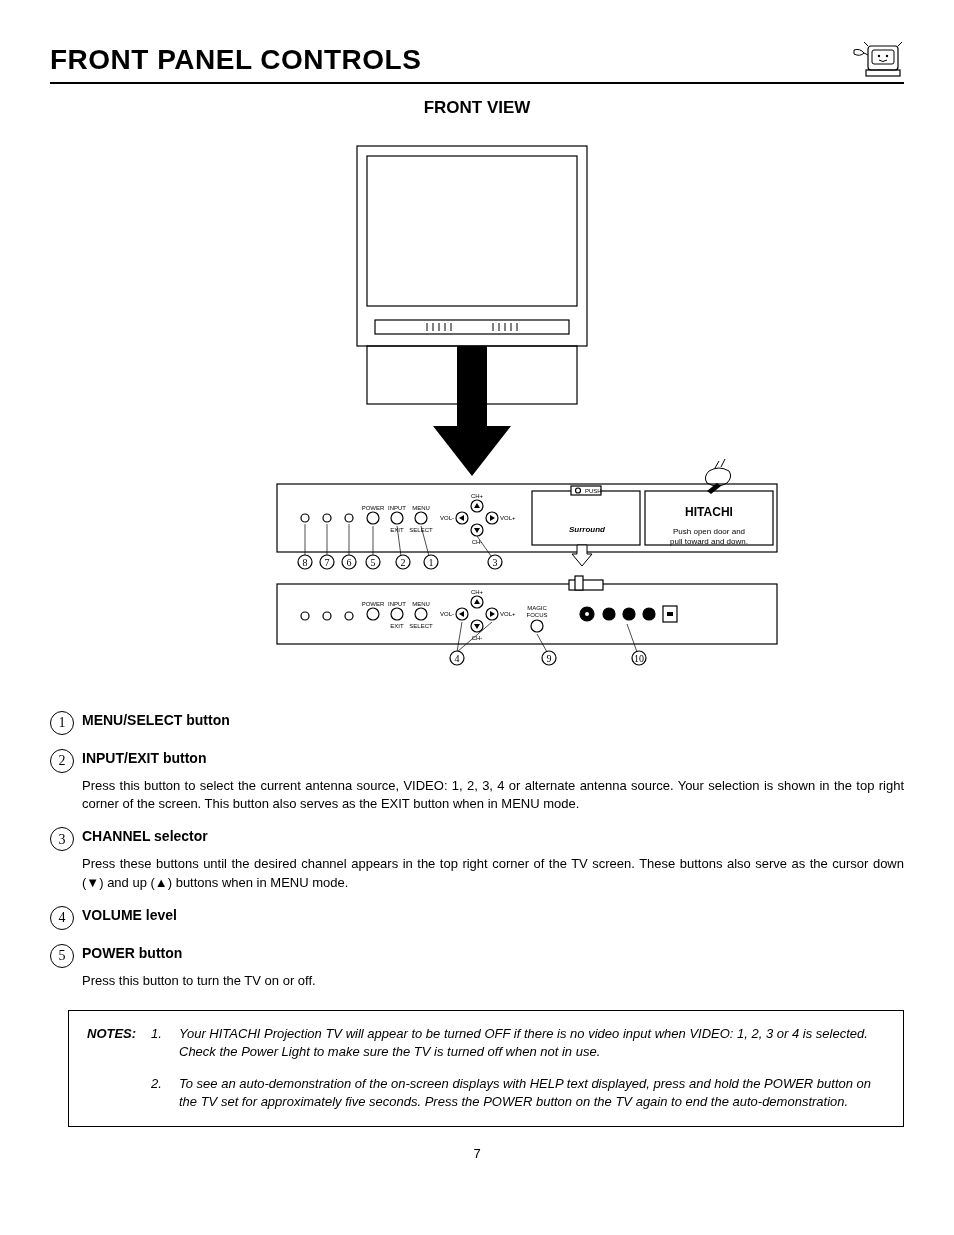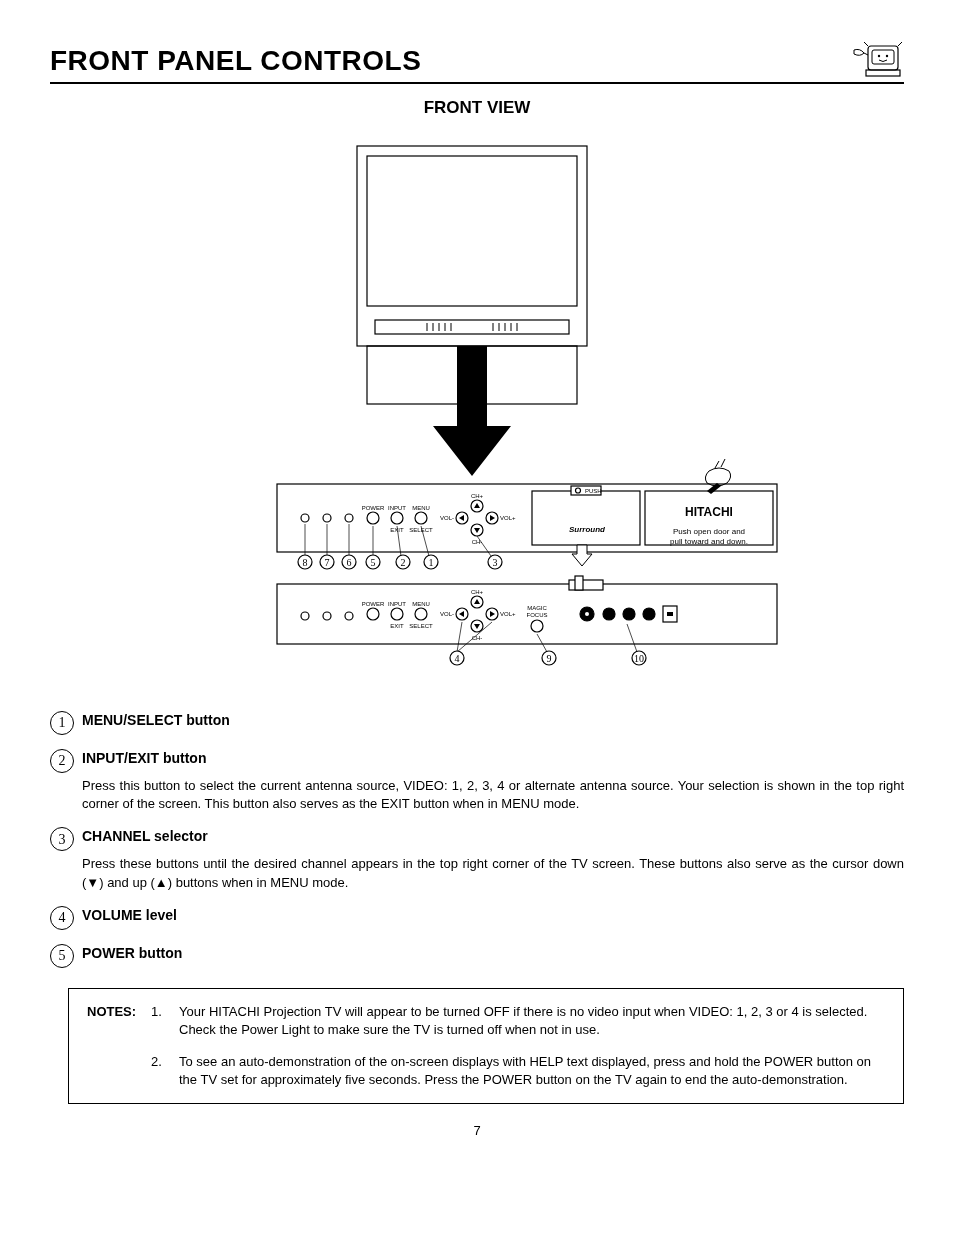--- a/index.html
+++ b/index.html
@@ -7,21 +7,21 @@
     margin: 0;
     padding: 40px 50px;
     color: #000;
     font-size: 13px;
     line-height: 1.4;
     width: 954px;
     box-sizing: border-box;
   }
   .header-row {
     display: flex;
-    align-items: flex-end;
+    align-items: center;
     border-bottom: 2px solid #000;
     padding-bottom: 2px;
     margin-bottom: 12px;
   }
   .page-title {
     font-size: 28px;
     font-weight: bold;
     letter-spacing: 0.5px;
     flex: 1;
   }
@@ -53,20 +53,21 @@
     margin-right: 8px;
     font-family: "Times New Roman", serif;
   }
   .item-head { font-weight: bold; font-size: 14px; }
   .item-body { margin: 0 0 14px 32px; text-align: justify; }
   .notes-box {
     border: 1px solid #000;
     padding: 14px 18px 14px 18px;
     margin-top: 20px;
     margin-left: 18px;
+    font-style: italic;
   }
   .notes-inner { display:flex; }
   .notes-label { font-weight: bold; width: 64px; flex-shrink:0; }
   .notes-list { flex:1; }
   .note-row { display:flex; margin-bottom:14px; }
   .note-row:last-child { margin-bottom:0; }
   .note-num { width: 28px; flex-shrink:0; }
   .note-text { flex:1; }
   .page-num { text-align:center; margin-top: 18px; font-size:13px; }
 </style>
@@ -277,20 +278,21 @@
     </div>
     <div class="item-body">Press these buttons until the desired channel appears in the top right corner of the TV screen.  These buttons also serve as the cursor down (▼) and up (▲) buttons when in MENU mode.</div>
     <div class="item-row">
       <div class="callout">4</div>
       <div class="item-head">VOLUME level</div>
     </div>
     <div class="item-row">
       <div class="callout">5</div>
       <div class="item-head">POWER button</div>
     </div>
+    <div class="item-body">Press this button to turn the TV on or off.</div>
   </div>
 
 <div class="notes-box">
   <div class="notes-inner">
     <div class="notes-label">NOTES:</div>
     <div class="notes-list" id="notes-list">
         <div class="note-row">
           <div class="note-num">1.</div>
           <div class="note-text">Your HITACHI Projection TV will appear to be turned OFF if there is no video input when VIDEO: 1, 2, 3 or 4 is selected.  Check the Power Light to make sure the TV is turned off when not in use.</div>
         </div>

